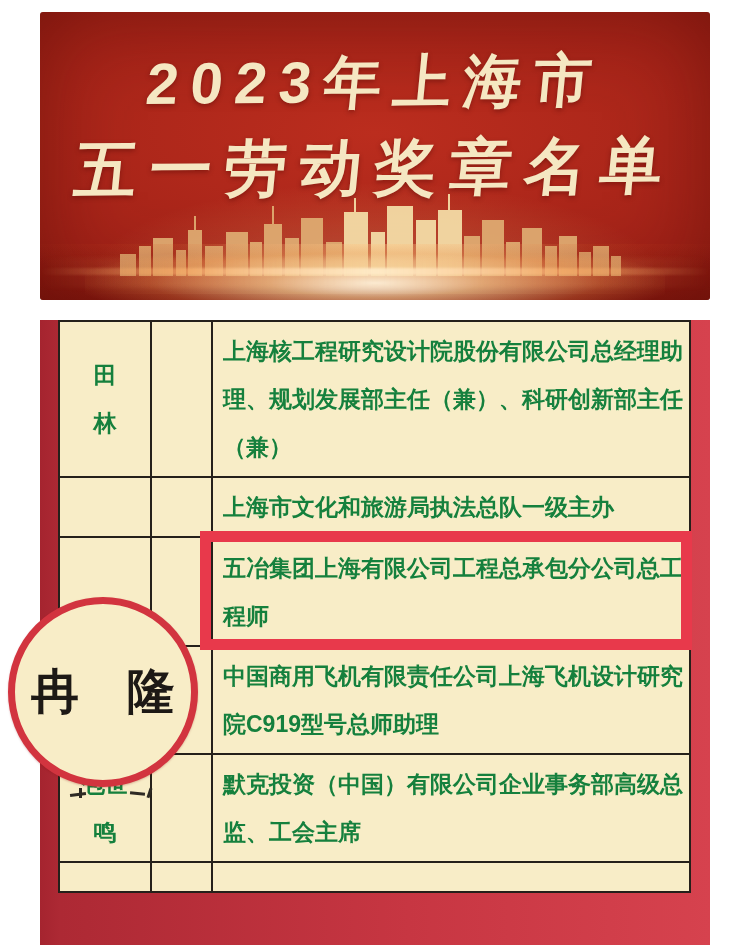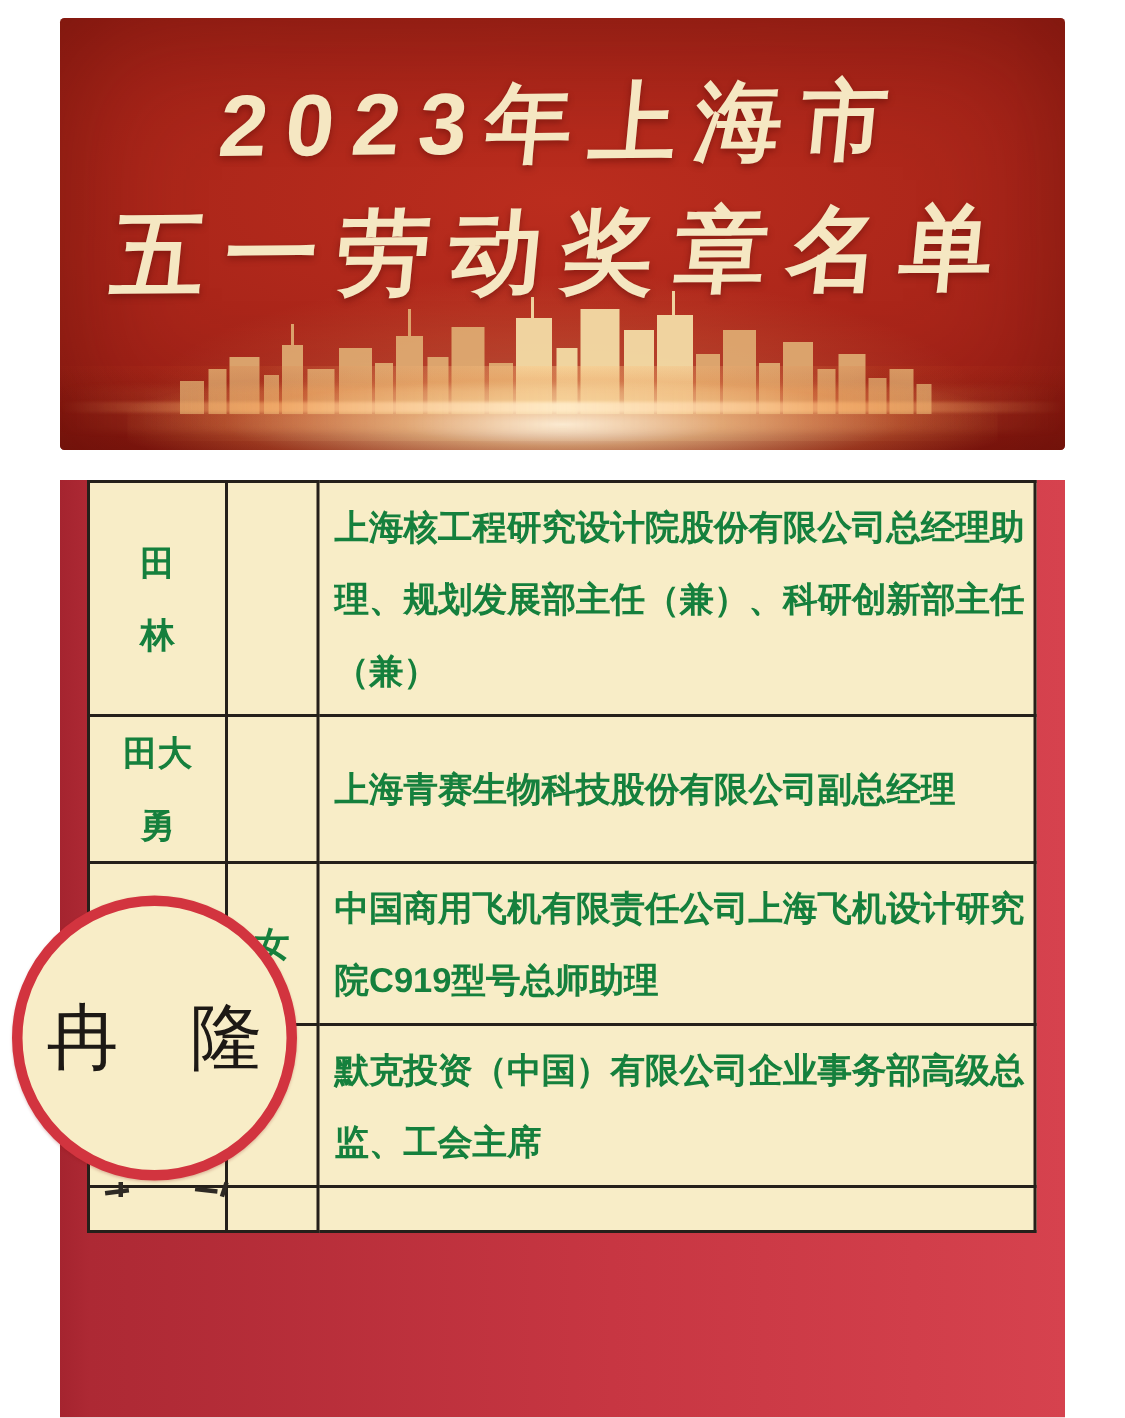--- a/index.html
+++ b/index.html
@@ -128,21 +128,21 @@
     left: 8px; top: 597px;
     width: 190px; height: 190px;
     border: 7px solid #d2343f;
     border-radius: 50%;
     background: #f8edc7;
     z-index: 4;
     display: flex;
     align-items: center;
     justify-content: center;
     font-size: 48px;
-    font-weight: 400;
+    font-weight: 700;
     color: #1d1915;
     box-shadow: 0 1px 2px rgba(140, 20, 20, 0.25);
   }
 
   
   .fragments { position: absolute; left: 70px; top: 788px; width: 96px; height: 12px; z-index: 3; }
   .fragments span { position: absolute; background: #2e2a24; display: block; }
   .fragments .f1 { left: 0; top: 5px; width: 16px; height: 3px; transform: rotate(-7deg); }
   .fragments .f2 { left: 9px; top: 0; width: 3px; height: 10px; }
   .fragments .f3 { left: 60px; top: 4px; width: 15px; height: 3px; transform: rotate(6deg); }
@@ -205,24 +205,29 @@
         <col class="c-name">
           <col class="c-gender">
           <col class="c-desc">
       </colgroup>
       <tbody>
           <tr class="r0">
             <td class="col-name">田　林</td>
             <td class="col-gender"></td>
             <td class="col-desc"><span>上海核工程研究设计院股份有限公司总经理助理、规划发展部主任（兼）、科研创新部主任（兼）</span></td>
           </tr>
-          <tr class="r1">
-            <td class="col-name">田大勇</td>
-            <td class="col-gender"></td>
-            <td class="col-desc"><span>上海青赛生物科技股份有限公司副总经理</span></td>
+          <tr class="r3">
+            <td class="col-name"></td>
+            <td class="col-gender"></td>
+            <td class="col-desc"><span>上海市文化和旅游局执法总队一级主办</span></td>
+          </tr>
+          <tr class="r4">
+            <td class="col-name"></td>
+            <td class="col-gender"></td>
+            <td class="col-desc"><span>五冶集团上海有限公司工程总承包分公司总工程师</span><div class="hl-frame"></div></td>
           </tr>
           <tr class="r5">
             <td class="col-name"></td>
             <td class="col-gender">女</td>
             <td class="col-desc"><span>中国商用飞机有限责任公司上海飞机设计研究院C919型号总师助理</span></td>
           </tr>
           <tr class="r6">
             <td class="col-name">包世鸣</td>
             <td class="col-gender"></td>
             <td class="col-desc"><span>默克投资（中国）有限公司企业事务部高级总监、工会主席</span></td>

